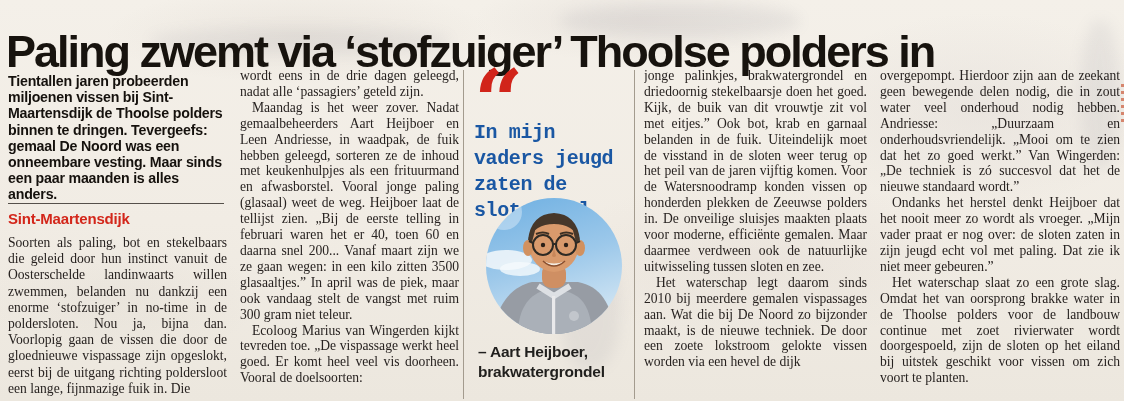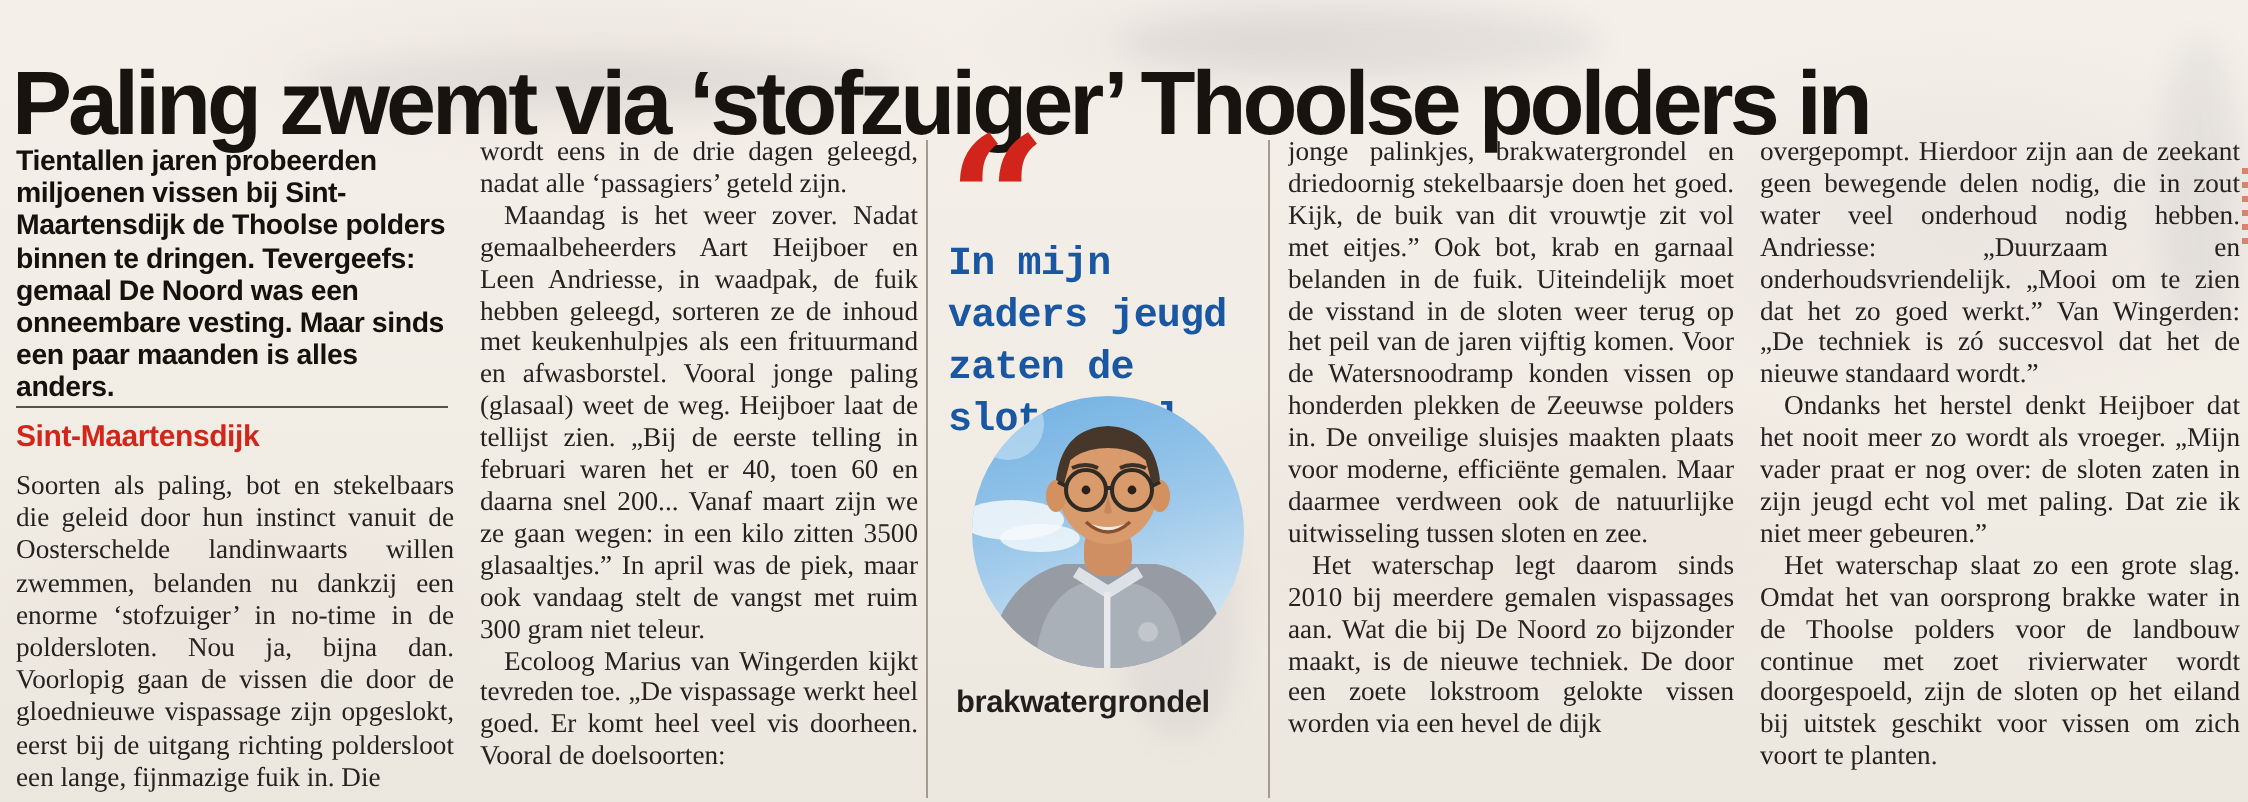--- a/index.html
+++ b/index.html
@@ -141,20 +141,21 @@
         <circle cx="80" cy="47" r="2.2" fill="#2b2018"></circle>
         <path d="M50,36 Q57,33 63,36" stroke="#3c2f23" stroke-width="2" fill="none"></path>
         <path d="M74,36 Q80,33 87,36" stroke="#3c2f23" stroke-width="2" fill="none"></path>
         <path d="M68,50 L66,58 Q68,60 70,58 Z" fill="#c8875a"></path>
         <path d="M57,63 Q68,73 79,63 Q68,68 57,63 Z" fill="#f3ece2"></path>
         <path d="M57,63 Q68,73 79,63" stroke="#8a4f2e" stroke-width="1.6" fill="none"></path>
       </svg>
     </div>
 
     <div class="caption">
+      <div>– Aart Heijboer,</div>
       <div>brakwatergrondel</div>
     </div>
   </div>
 
   <div class="col col4">
     <p>jonge palinkjes, brakwatergrondel en driedoornig stekelbaarsje doen het goed. Kijk, de buik van dit vrouwtje zit vol met eitjes.” Ook bot, krab en garnaal belanden in de fuik. Uiteindelijk moet de visstand in de sloten weer terug op het peil van de jaren vijftig komen. Voor de Watersnoodramp konden vissen op honderden plekken de Zeeuwse polders in. De onveilige sluisjes maakten plaats voor moderne, efficiënte gemalen. Maar daarmee verdween ook de natuurlijke uitwisseling tussen sloten en zee.</p>
     <p class="indent">Het waterschap legt daarom sinds 2010 bij meerdere gemalen vispassages aan. Wat die bij De Noord zo bijzonder maakt, is de nieuwe techniek. De door een zoete lokstroom gelokte vissen worden via een hevel de dijk</p>
   </div>
 
   <div class="col col5">

